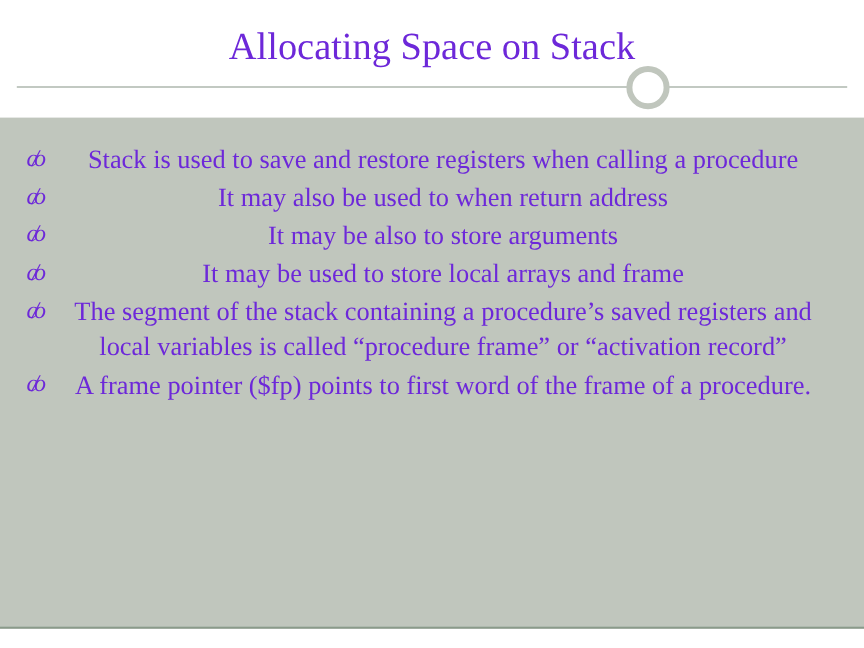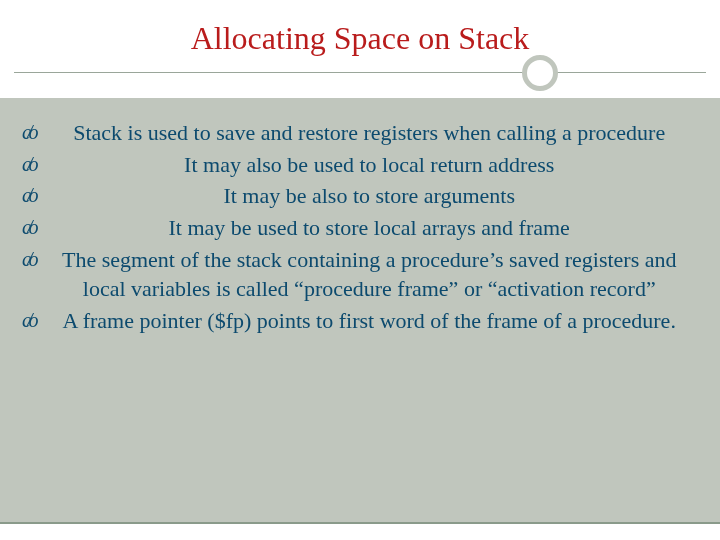--- a/index.html
+++ b/index.html
@@ -24,21 +24,21 @@
     background: #ffffff;
   }
   .title {
     position: absolute;
     top: 20px;
     left: 0;
     right: 0;
     text-align: center;
     font-size: 32px;
     font-weight: normal;
-    color: #b91c1c;
+    color: #6d28d9;
     font-family: Georgia, 'Times New Roman', serif;
   }
   .hr-line {
     position: absolute;
     top: 72px;
     left: 14px;
     right: 14px;
     height: 0;
     border-top: 1px solid #9aa69a;
   }
@@ -51,21 +51,21 @@
     height: 36px;
     background: #ffffff;
     border: 5px solid #c0c6bd;
     border-radius: 50%;
   }
   .content {
     position: absolute;
     top: 118px;
     left: 22px;
     right: 22px;
-    color: #0c4a6e;
+    color: #6d28d9;
     font-size: 22px;
     line-height: 1.35;
   }
   .bullet-item {
     display: flex;
     margin-bottom: 2px;
   }
   .bullet-glyph {
     flex: 0 0 auto;
     font-family: Georgia, serif;
@@ -103,21 +103,21 @@
 
   <div class="content">
 
     <div class="bullet-item">
       <span class="bullet-glyph">c/o</span>
       <span class="bullet-text">Stack is used to save and restore registers when calling a procedure</span>
     </div>
 
     <div class="bullet-item">
       <span class="bullet-glyph">c/o</span>
-      <span class="bullet-text">It may also be used to local return address</span>
+      <span class="bullet-text">It may also be used to when return address</span>
     </div>
 
     <div class="bullet-item">
       <span class="bullet-glyph">c/o</span>
       <span class="bullet-text">It may be also to store arguments</span>
     </div>
 
     <div class="bullet-item">
       <span class="bullet-glyph">c/o</span>
       <span class="bullet-text">It may be used to store local arrays and frame</span>

